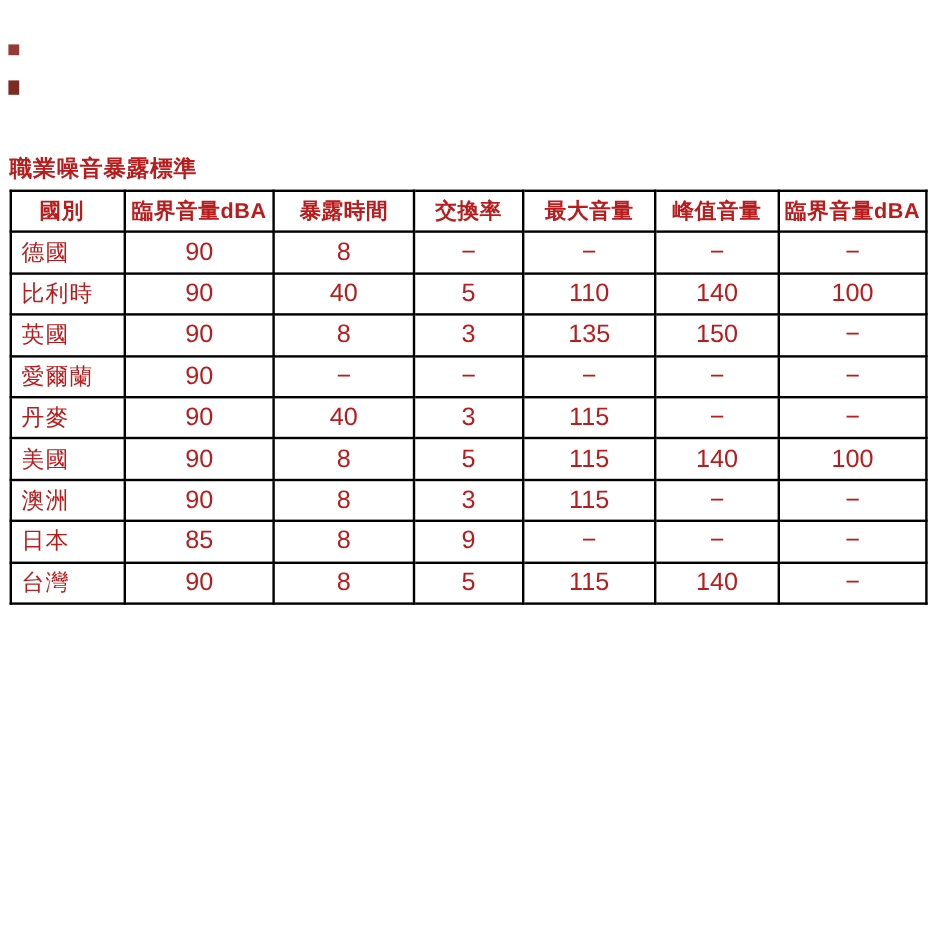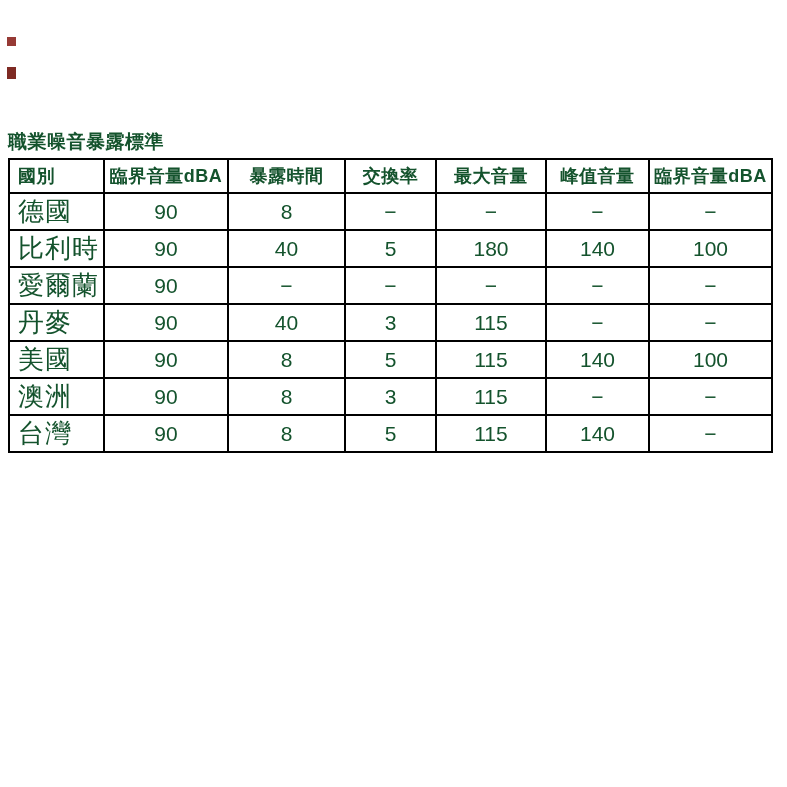--- a/index.html
+++ b/index.html
@@ -7,21 +7,21 @@
     padding: 0;
     background: #ffffff;
   }
   .page {
     position: relative;
     width: 787px;
     height: 787px;
     background: #ffffff;
     overflow: hidden;
     font-family: "Liberation Sans", sans-serif;
-    color: #14532d;
+    color: #b91c1c;
   }
   .marker {
     position: absolute;
     left: 7px;
   }
   .marker-1 {
     top: 37px;
     width: 9px;
     height: 9px;
     background: #963a35;
@@ -61,24 +61,24 @@
     white-space: nowrap;
   }
   .noise-table th {
     font-size: 18px;
     font-weight: bold;
     text-align: center;
     letter-spacing: 0.5px;
   }
   .noise-table th.col-country {
     text-align: left;
-    padding-left: 8px;
+    padding-left: 23px;
   }
   .noise-table td.country-cell {
-    font-size: 26px;
+    font-size: 19px;
     text-align: left;
     padding-left: 8px;
     letter-spacing: 1px;
   }
   .noise-table td.value-cell {
     font-size: 21px;
     text-align: center;
   }
 </style>
 </head>
@@ -120,25 +120,34 @@
           <td class="value-cell">−</td>
           <td class="value-cell">−</td>
           <td class="value-cell">−</td>
           <td class="value-cell">−</td>
         </tr>
         <tr>
           <td class="country-cell">比利時</td>
           <td class="value-cell">90</td>
           <td class="value-cell">40</td>
           <td class="value-cell">5</td>
-          <td class="value-cell">180</td>
+          <td class="value-cell">110</td>
           <td class="value-cell">140</td>
           <td class="value-cell">100</td>
         </tr>
         <tr>
+          <td class="country-cell">英國</td>
+          <td class="value-cell">90</td>
+          <td class="value-cell">8</td>
+          <td class="value-cell">3</td>
+          <td class="value-cell">135</td>
+          <td class="value-cell">150</td>
+          <td class="value-cell">−</td>
+        </tr>
+        <tr>
           <td class="country-cell">愛爾蘭</td>
           <td class="value-cell">90</td>
           <td class="value-cell">−</td>
           <td class="value-cell">−</td>
           <td class="value-cell">−</td>
           <td class="value-cell">−</td>
           <td class="value-cell">−</td>
         </tr>
         <tr>
           <td class="country-cell">丹麥</td>
@@ -161,20 +170,29 @@
         <tr>
           <td class="country-cell">澳洲</td>
           <td class="value-cell">90</td>
           <td class="value-cell">8</td>
           <td class="value-cell">3</td>
           <td class="value-cell">115</td>
           <td class="value-cell">−</td>
           <td class="value-cell">−</td>
         </tr>
         <tr>
+          <td class="country-cell">日本</td>
+          <td class="value-cell">85</td>
+          <td class="value-cell">8</td>
+          <td class="value-cell">9</td>
+          <td class="value-cell">−</td>
+          <td class="value-cell">−</td>
+          <td class="value-cell">−</td>
+        </tr>
+        <tr>
           <td class="country-cell">台灣</td>
           <td class="value-cell">90</td>
           <td class="value-cell">8</td>
           <td class="value-cell">5</td>
           <td class="value-cell">115</td>
           <td class="value-cell">140</td>
           <td class="value-cell">−</td>
         </tr>
       </tbody>
   </table>

